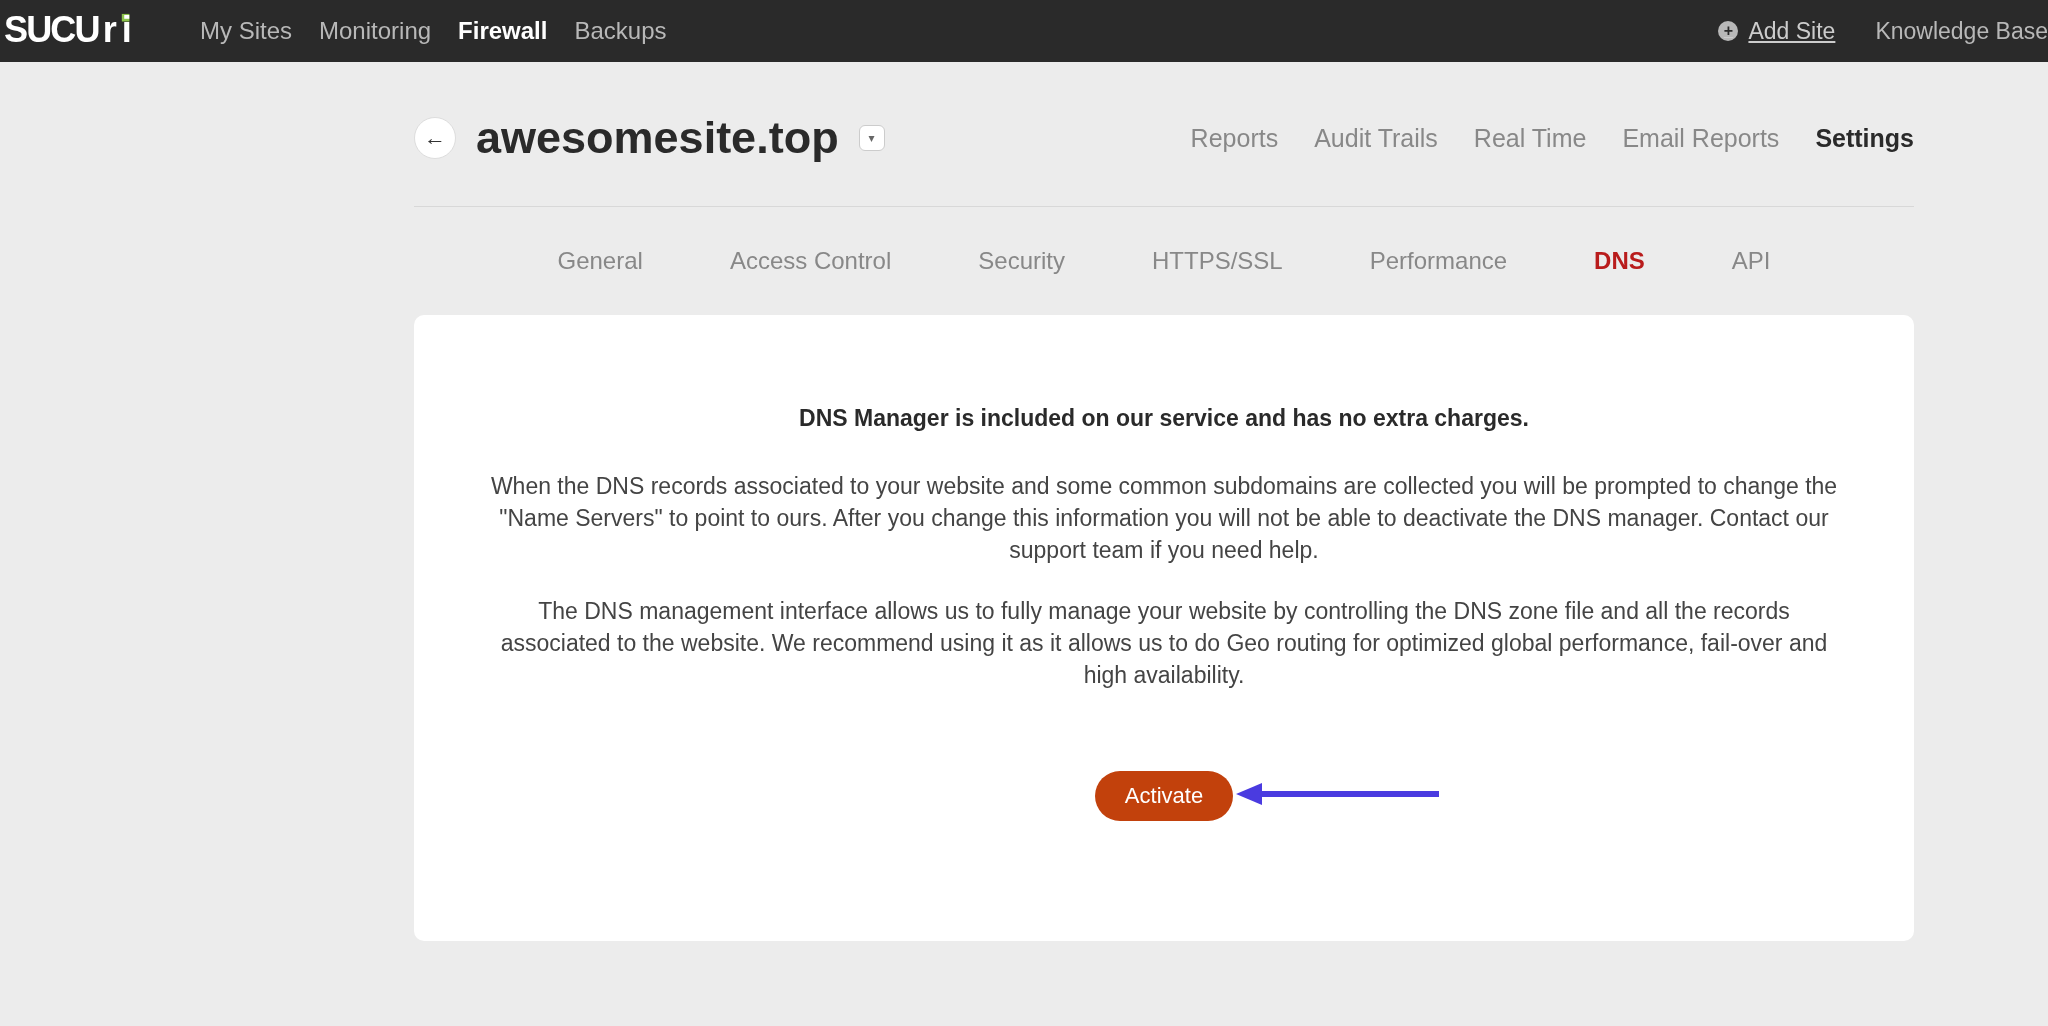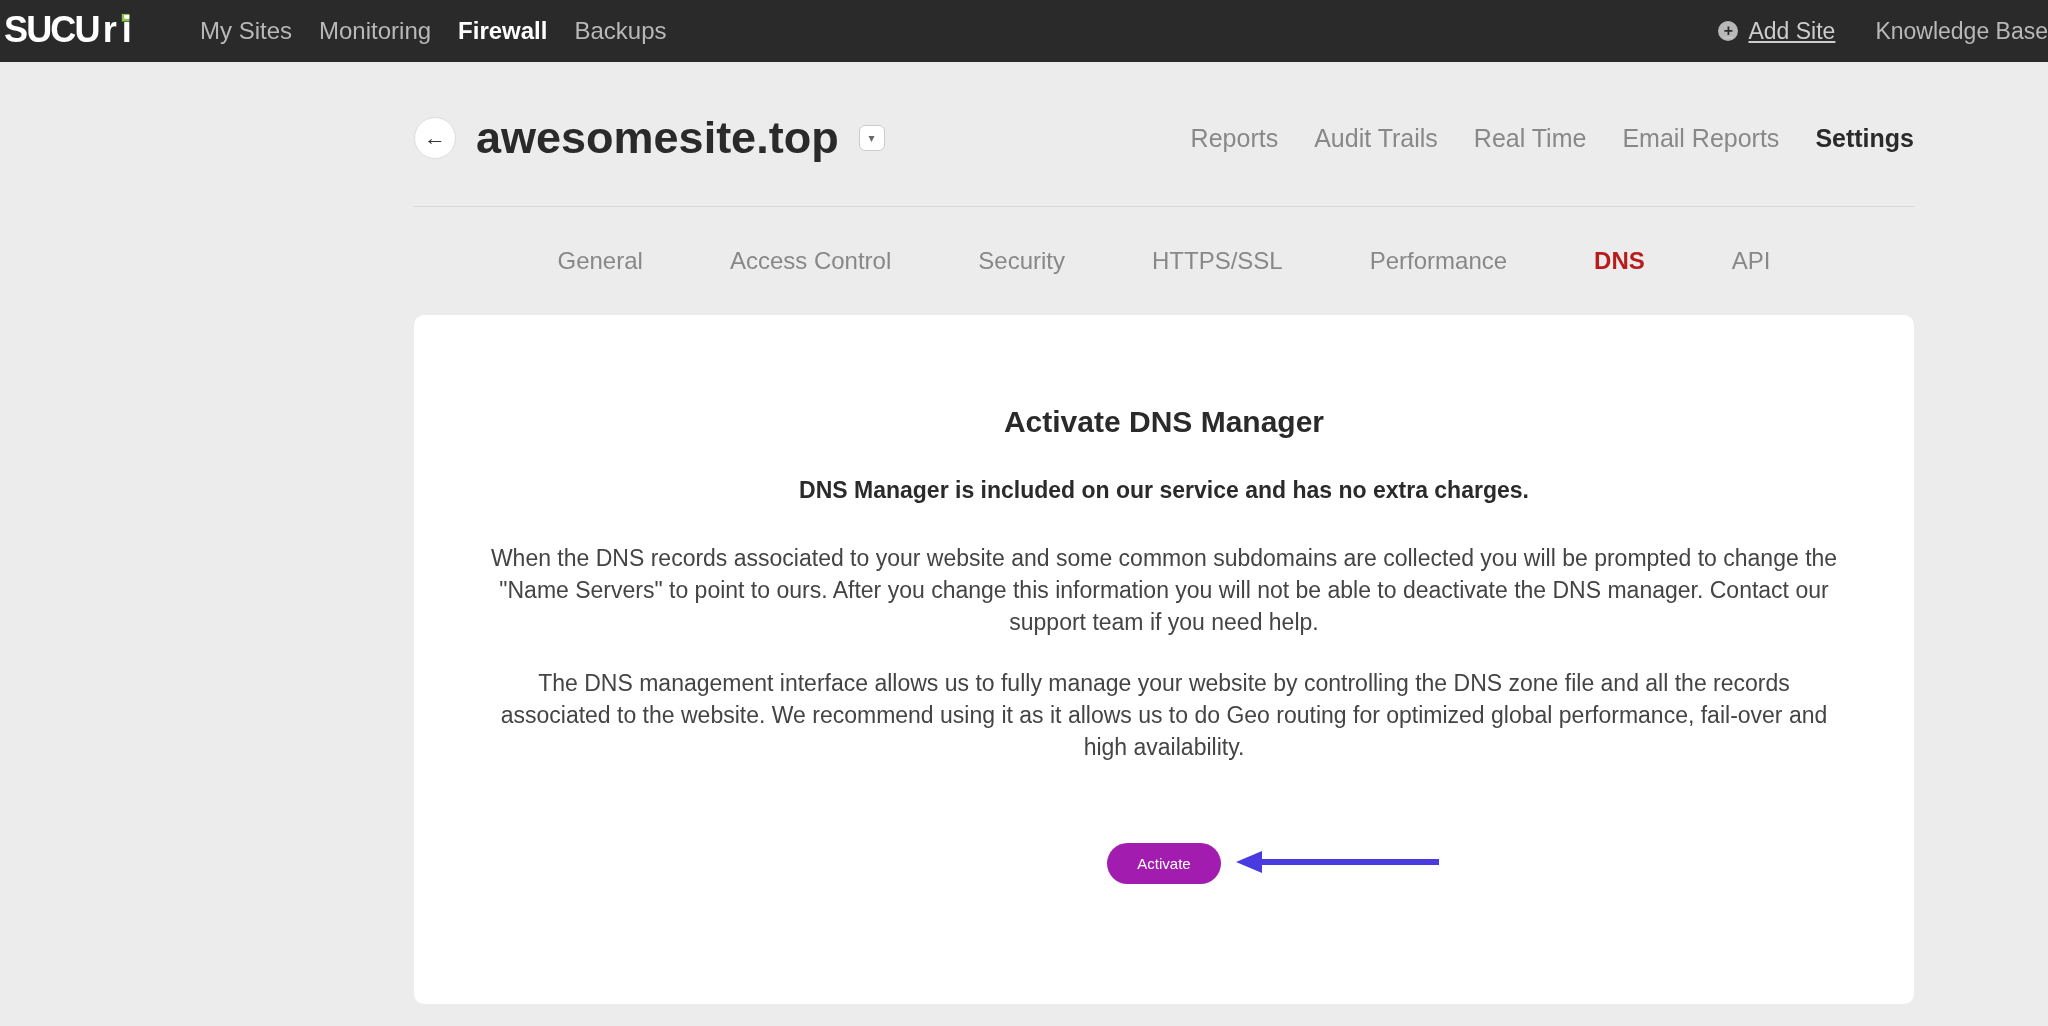--- a/index.html
+++ b/index.html
@@ -190,26 +190,26 @@
     }
     .activate-row {
       display: flex;
       align-items: center;
       justify-content: center;
       gap: 30px;
       margin-top: 80px;
       position: relative;
     }
     .activate-btn {
-      background: #a21caf;
+      background: #c2410c;
       color: #fff;
       border: none;
       border-radius: 999px;
       padding: 12px 30px;
-      font-size: 15px;
+      font-size: 22px;
       cursor: pointer;
     }
     .arrow-annotation {
       position: absolute;
       left: 50%;
       margin-left: 70px;
       top: 50%;
       transform: translateY(-50%);
     }
   </style>
@@ -264,21 +264,20 @@
     <div class="sub-tab">General</div>
     <div class="sub-tab">Access Control</div>
     <div class="sub-tab">Security</div>
     <div class="sub-tab">HTTPS/SSL</div>
     <div class="sub-tab">Performance</div>
     <div class="sub-tab active">DNS</div>
     <div class="sub-tab">API</div>
   </div>
 
   <div class="card">
-    <h2 class="card-title">Activate DNS Manager</h2>
     <p class="card-subtitle">DNS Manager is included on our service and has no extra charges.</p>
     <p class="card-text">When the DNS records associated to your website and some common subdomains are collected you will be prompted to change the "Name Servers" to point to ours. After you change this information you will not be able to deactivate the DNS manager. Contact our support team if you need help.</p>
     <p class="card-text">The DNS management interface allows us to fully manage your website by controlling the DNS zone file and all the records associated to the website. We recommend using it as it allows us to do Geo routing for optimized global performance, fail-over and high availability.</p>
     <div class="activate-row">
       <button class="activate-btn">Activate</button>
       <div class="arrow-annotation">
         <svg width="210" height="30" viewBox="0 0 210 30">
           <line x1="20" y1="15" x2="205" y2="15" stroke="#4a3be0" stroke-width="6"></line>
           <polygon points="2,15 28,4 28,26" fill="#4a3be0"></polygon>
         </svg>

